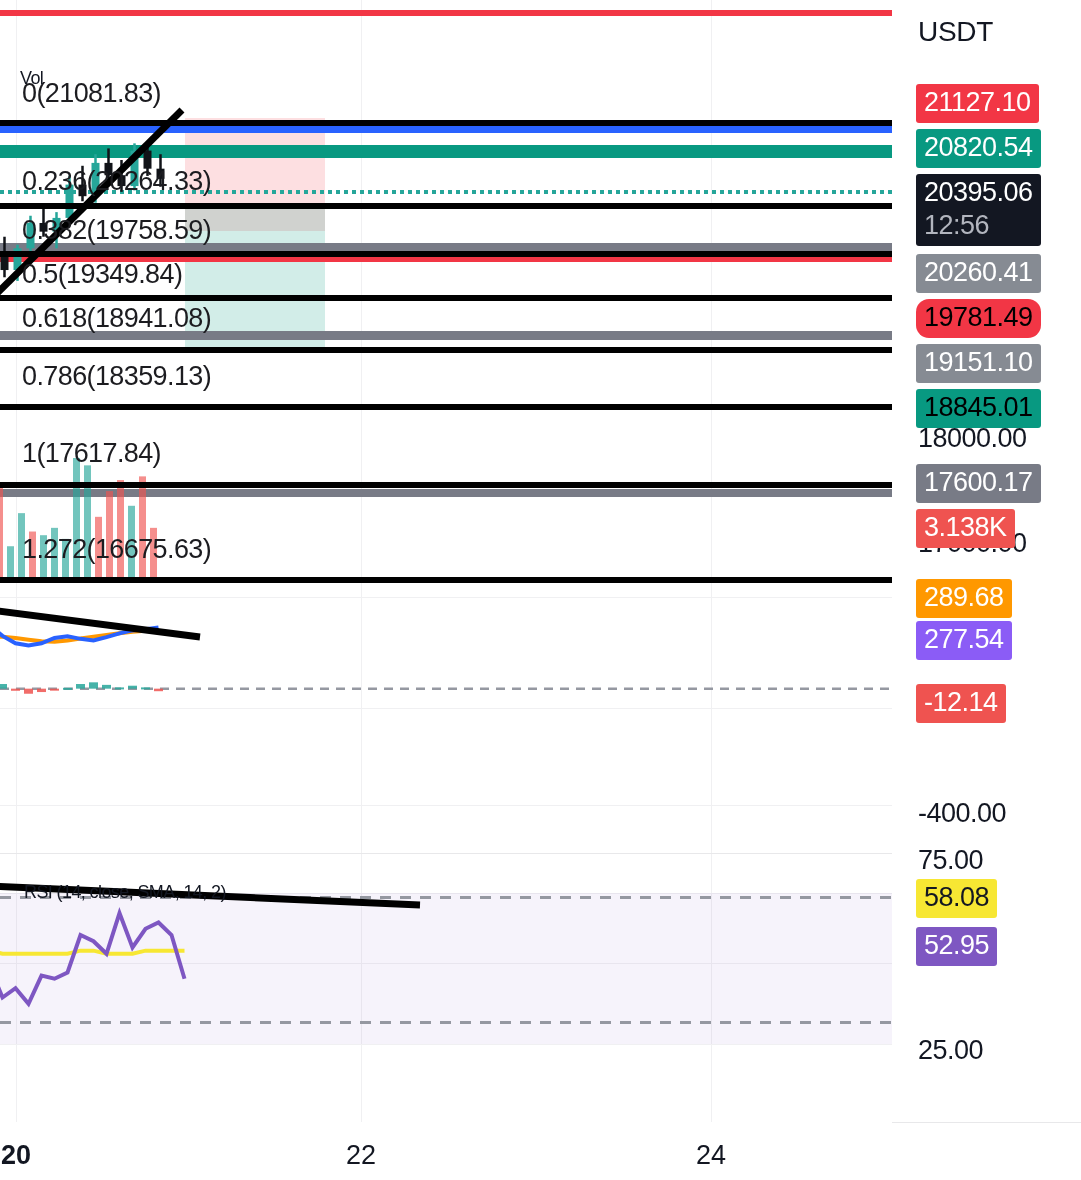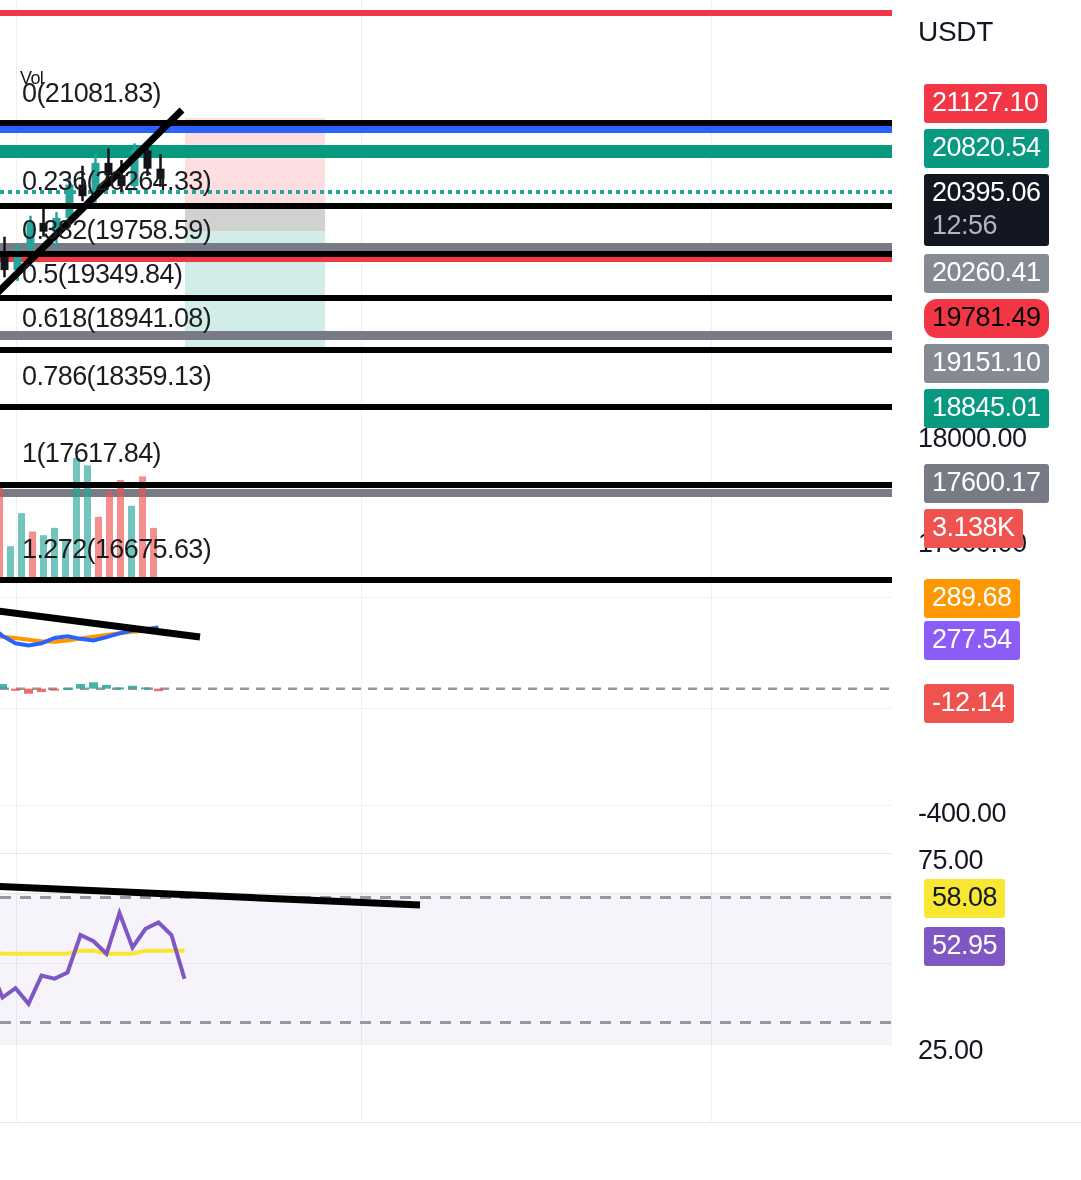--- a/index.html
+++ b/index.html
@@ -25,21 +25,21 @@
     position:absolute; left:26px;
     font-size:27px; color:#131722; letter-spacing:-0.5px; white-space:nowrap;
   }
   .badge {
     position:absolute; left:0;
     border-radius:3px;
     font-size:27px; letter-spacing:-0.5px;
     padding:3px 8px 5px 8px;
     white-space:nowrap; color:#ffffff;
   }
-  .badge.b-left26 { left:32px; }
+  .badge.b-left26 { left:24px; }
   .scale-title {
     position:absolute; left:26px; top:16px;
     font-size:28px; color:#131722; letter-spacing:-0.3px;
   }
 
   
   #chart-title {
     position:absolute; left:18px; top:25px;
     font-size:28px; font-weight:bold; color:#131722;
     letter-spacing:-0.4px; white-space:nowrap;
@@ -251,43 +251,49 @@
       <div class="fib-label" style="top: 215px;">0.382(19758.59)</div>
       <div class="fib-label" style="top: 259px;">0.5(19349.84)</div>
       <div class="fib-label" style="top: 303px;">0.618(18941.08)</div>
       <div class="fib-label" style="top: 361px;">0.786(18359.13)</div>
       <div class="fib-label" style="top: 438px;">1(17617.84)</div>
       <div class="fib-label" style="top: 534px;">1.272(16675.63)</div>
     </div>
 
 
   <div class="legend" id="legend-volume" style="left: 20px; top: 68px;">Vol</div>
+  <div class="legend" id="legend-rsi" style="left: 24px; top: 882px;">RSI (14, close, SMA, 14, 2)</div>
 
   <div id="price-scale">
     <div class="scale-title">USDT</div>
     <div id="scale-plain-layer">
         <div class="scale-plain" style="top: 423px;">18000.00</div>
         <div class="scale-plain" style="top: 528px;">17000.00</div>
         <div class="scale-plain" style="top: 798px;">-400.00</div>
         <div class="scale-plain" style="top: 845px;">75.00</div>
         <div class="scale-plain" style="top: 1035px;">25.00</div>
       </div>
     <div id="scale-badge-layer">
         <div class="badge b-left26" style="top: 84px; background: rgb(242, 54, 69); color: rgb(255, 255, 255);"><span>21127.10</span></div>
         <div class="badge b-left26" style="top: 129px; background: rgb(8, 153, 129); color: rgb(255, 255, 255);"><span>20820.54</span></div>
         <div class="badge b-left26" style="top: 174px; background: rgb(19, 23, 34); color: rgb(255, 255, 255);"><span>20395.06</span><div style="color: rgb(178, 181, 190); margin-top: 2px;">12:56</div></div>
         <div class="badge b-left26" style="top: 254px; background: rgb(134, 139, 147); color: rgb(255, 255, 255);"><span>20260.41</span></div>
         <div class="badge b-left26" style="top: 299px; background: rgb(242, 54, 69); color: #000000; border-radius: 13px;"><span>19781.49</span></div>
         <div class="badge b-left26" style="top: 344px; background: rgb(134, 139, 147); color: rgb(255, 255, 255);"><span>19151.10</span></div>
-        <div class="badge b-left26" style="top: 389px; background: rgb(8, 153, 129); color: #ffffff;"><span>18845.01</span></div>
+        <div class="badge b-left26" style="top: 389px; background: rgb(8, 153, 129); color: #000000;"><span>18845.01</span></div>
         <div class="badge b-left26" style="top: 464px; background: rgb(120, 123, 134); color: rgb(255, 255, 255);"><span>17600.17</span></div>
         <div class="badge b-left26" style="top: 509px; background: rgb(239, 83, 80); color: rgb(255, 255, 255);"><span>3.138K</span></div>
         <div class="badge b-left26" style="top: 579px; background: rgb(255, 152, 0); color: rgb(255, 255, 255);"><span>289.68</span></div>
         <div class="badge b-left26" style="top: 621px; background: #8b5cf6; color: rgb(255, 255, 255); text-align: right;"><span>277.54</span></div>
         <div class="badge b-left26" style="top: 684px; background: rgb(239, 83, 80); color: rgb(255, 255, 255);"><span>-12.14</span></div>
         <div class="badge b-left26" style="top: 879px; background: rgb(247, 231, 51); color: rgb(19, 23, 34);"><span>58.08</span></div>
         <div class="badge b-left26" style="top: 927px; background: rgb(126, 87, 194); color: rgb(255, 255, 255);"><span>52.95</span></div>
       </div>
   </div>
 
   <div id="time-axis-sep"></div>
+  <div id="time-axis">
+      <div class="time-tick" style="left: 16px; font-weight: bold;">20</div>
+      <div class="time-tick" style="left: 361px;">22</div>
+      <div class="time-tick" style="left: 711px;">24</div>
+    </div>
 
 </div>
 
 </body></html>

